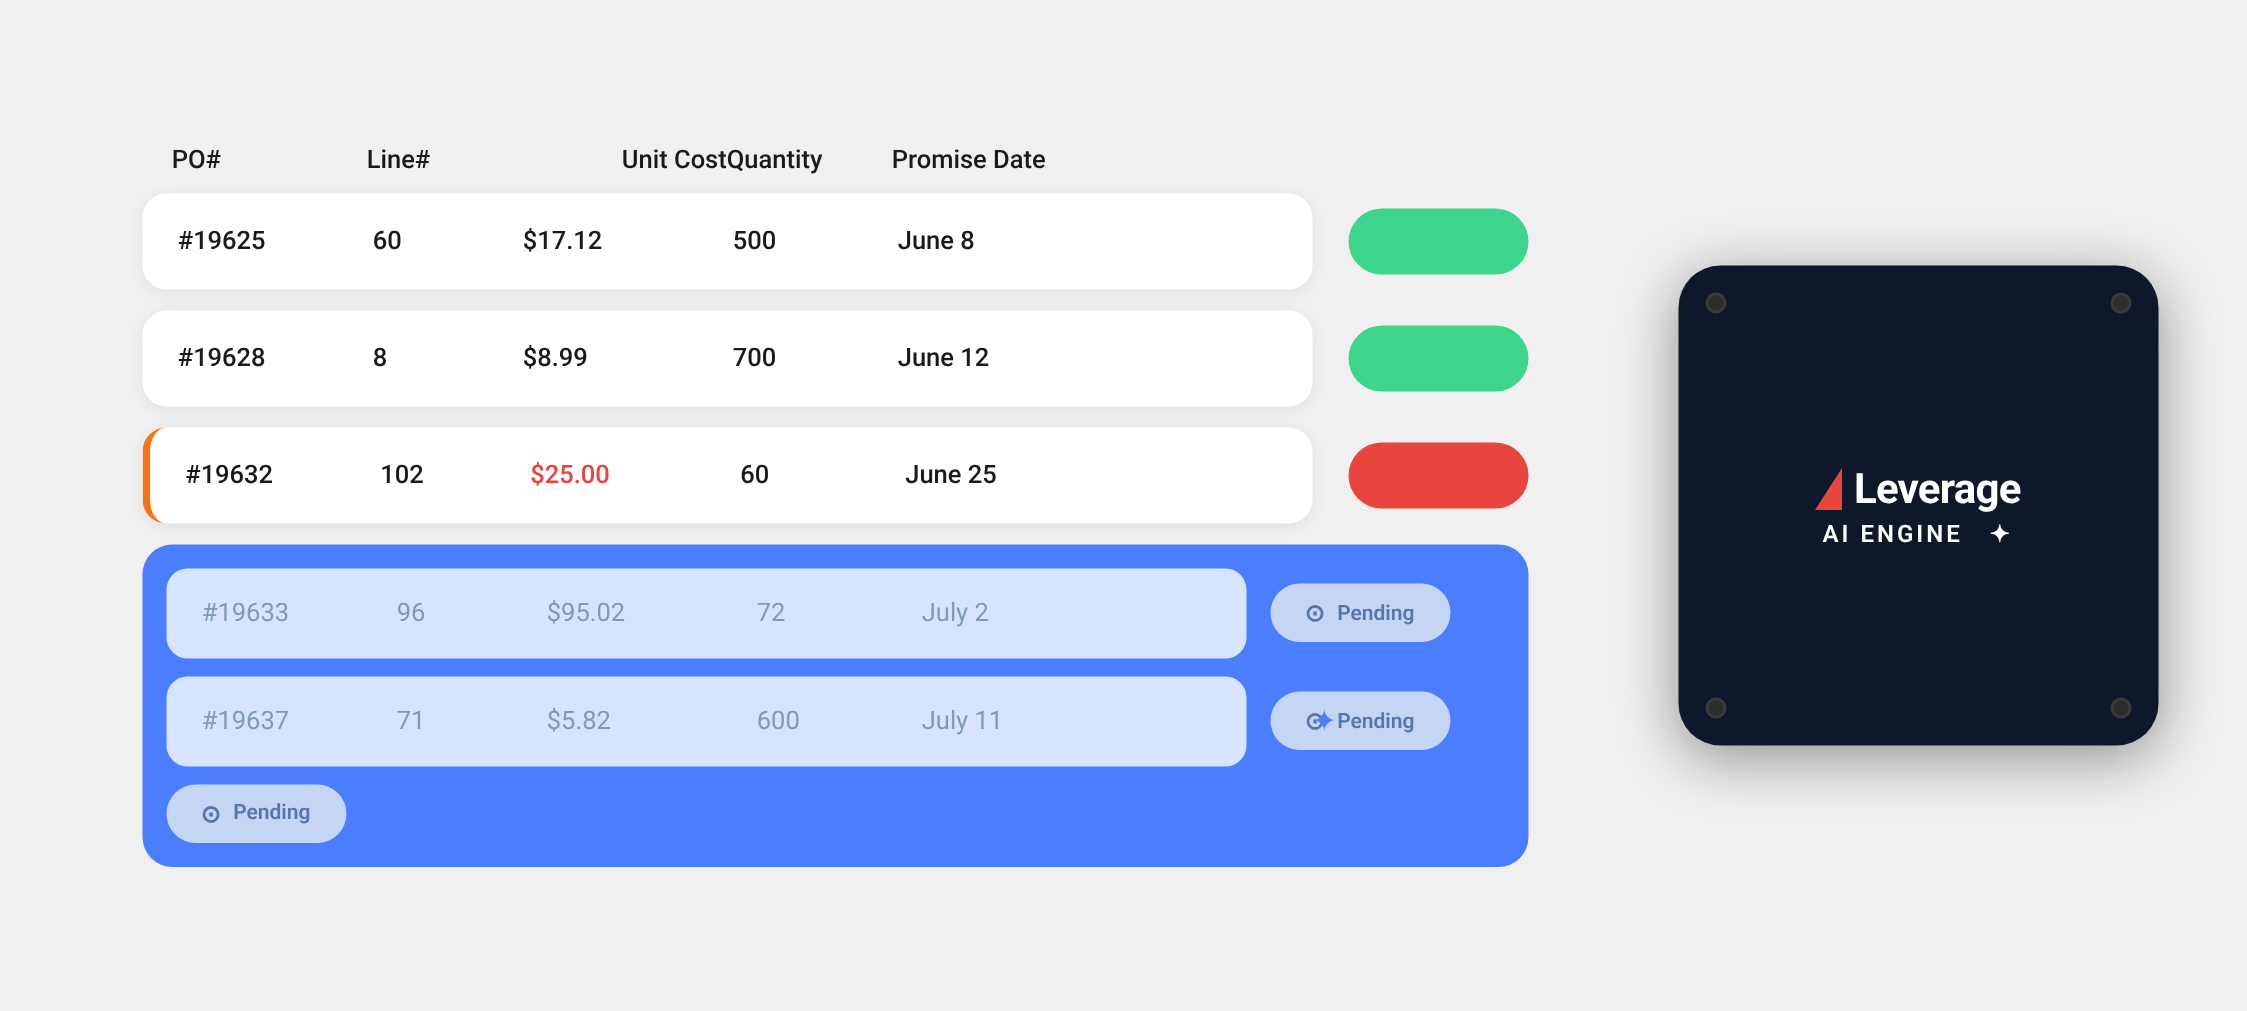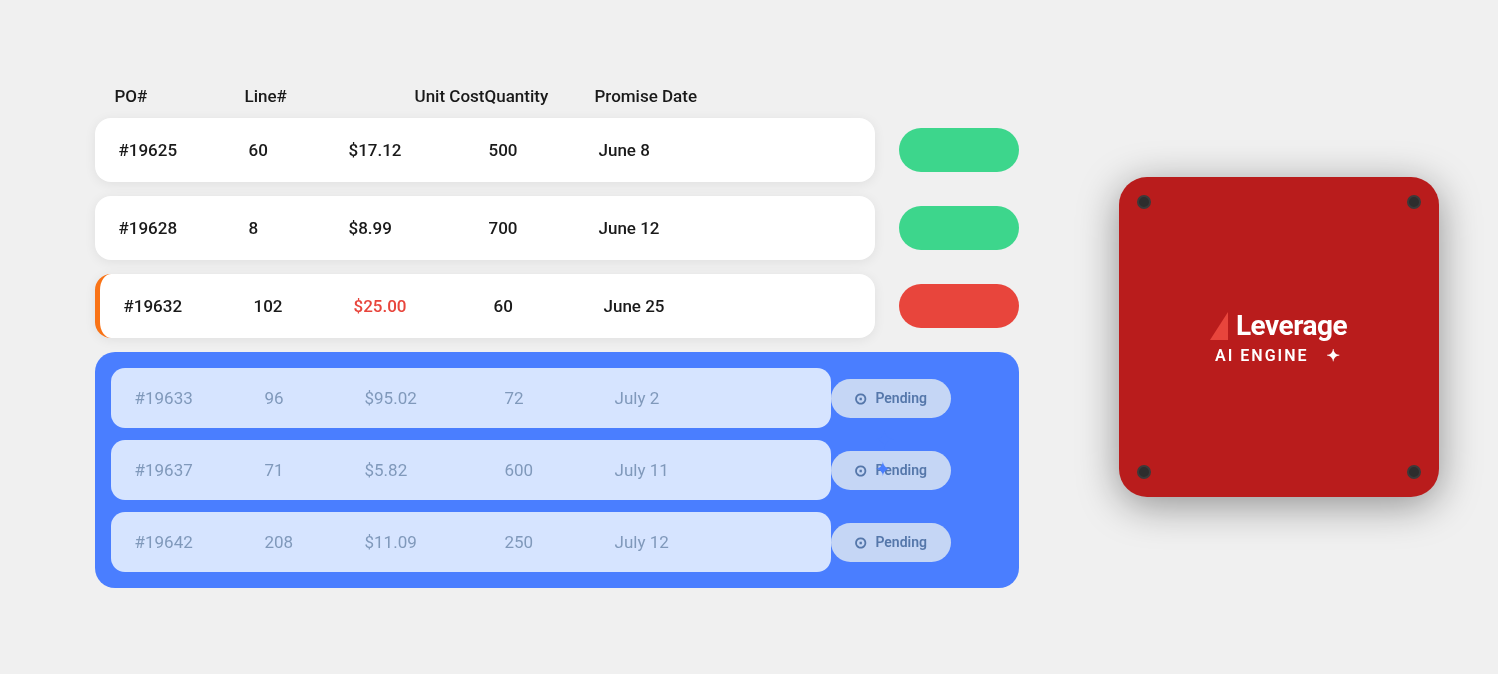--- a/index.html
+++ b/index.html
@@ -122,20 +122,21 @@
       border-radius: 20px;
       padding: 16px;
       display: flex;
       flex-direction: column;
       gap: 12px;
     }
 
     .pending-row-wrapper {
       display: flex;
       align-items: center;
+      gap: 16px;
     }
 
     .table-row-pending {
       background: #d6e4ff;
       border-radius: 14px;
       padding: 20px 24px;
       display: flex;
       align-items: center;
       width: 720px;
     }
@@ -164,21 +165,21 @@
     .sparkles {
       position: absolute;
       left: 780px;
       top: 340px;
       font-size: 24px;
       color: #4a7eff;
     }
 
     
     .ai-device {
-      background: #b91c1c;
+      background: #0f172a;
       border-radius: 28px;
       width: 320px;
       height: 320px;
       display: flex;
       flex-direction: column;
       align-items: center;
       justify-content: center;
       position: relative;
       box-shadow: 0 8px 40px rgba(0,0,0,0.4);
       flex-shrink: 0;
@@ -311,27 +312,20 @@
           <div class="cell qty">600</div>
           <div class="cell date">July 11</div>
         </div>
         <div class="badge-pending">
           <span style="font-size:16px;">⊙</span>
           <span>Pending</span>
         </div>
       </div>
 
       <div class="pending-row-wrapper">
-        <div class="table-row-pending">
-          <div class="cell po">#19642</div>
-          <div class="cell line">208</div>
-          <div class="cell cost">$11.09</div>
-          <div class="cell qty">250</div>
-          <div class="cell date">July 12</div>
-        </div>
         <div class="badge-pending">
           <span style="font-size:16px;">⊙</span>
           <span>Pending</span>
         </div>
       </div>
 
     </div>
 
     <div class="sparkles">✦<br><small>✦</small></div>
 

